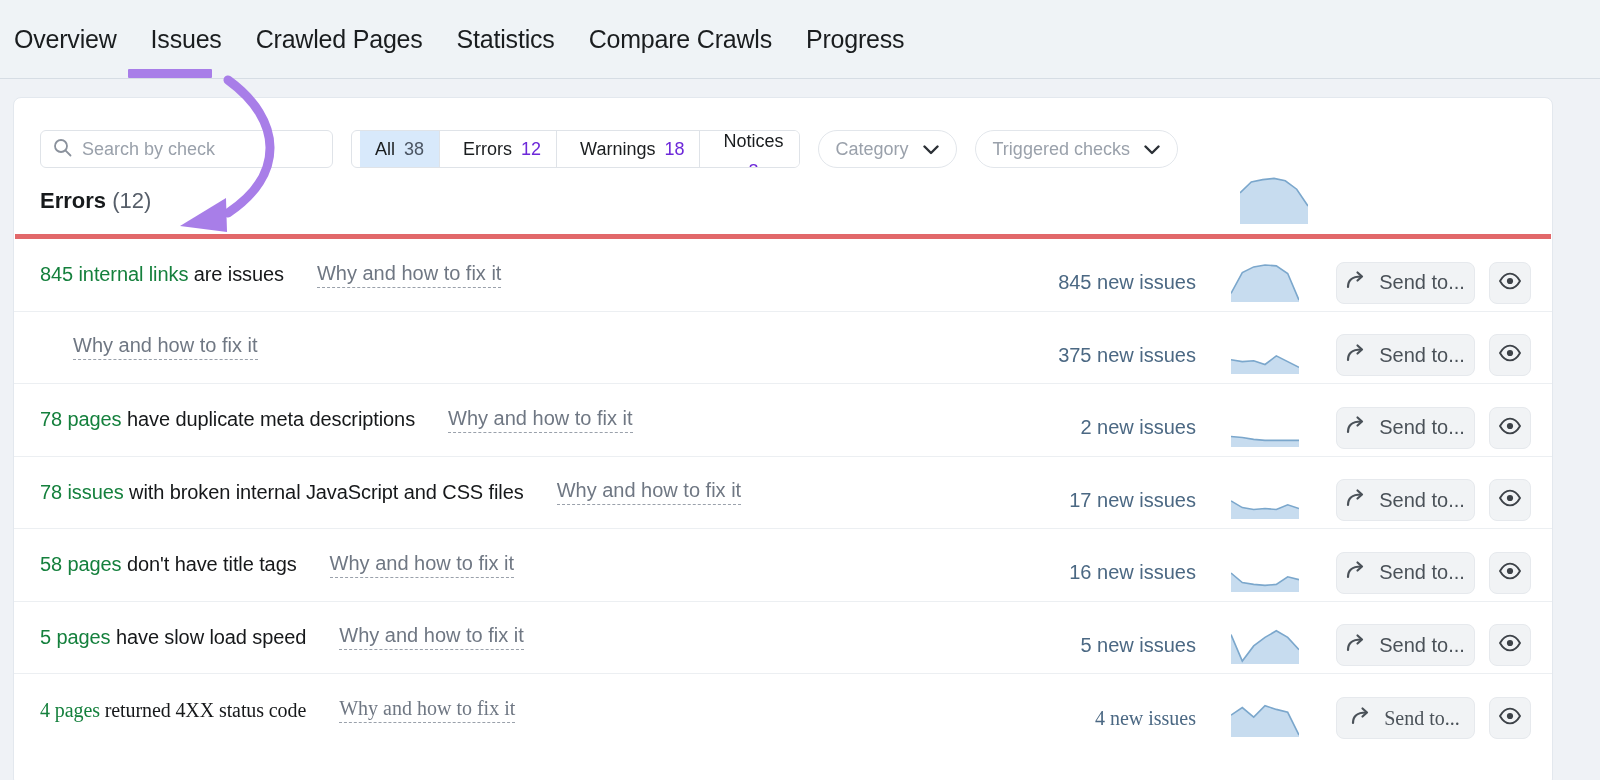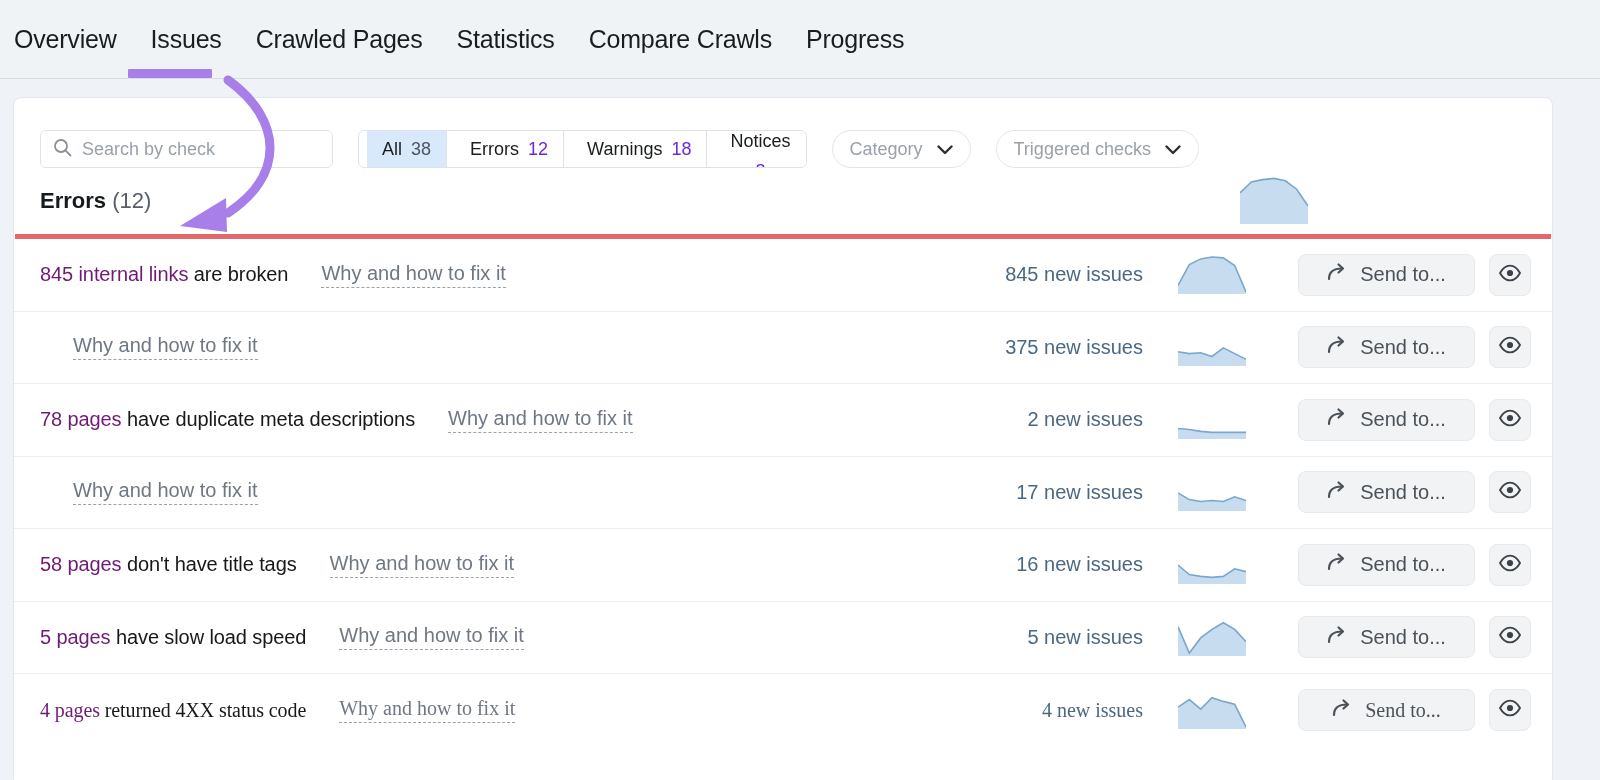--- a/index.html
+++ b/index.html
@@ -49,21 +49,21 @@
     border: 1px solid #e3e8ee;
     border-radius: 8px;
     overflow: hidden;
   }
 
   
   .filterbar {
     display: flex;
     align-items: center;
     padding: 32px 0 0 26px;
-    gap: 25px;
+    gap: 18px;
   }
   .search-box {
     width: 293px; height: 38px;
     border: 1px solid #dfe3e8;
     border-radius: 6px;
     display: flex;
     align-items: center;
     padding: 0 12px;
     gap: 10px;
     background: #fff;
@@ -160,56 +160,56 @@
   }
   .row:last-child { border-bottom: 0; font-family: Liberation Serif, serif; }
 
   .row-text {
     font-size: 20px;
     color: #16181a;
     white-space: nowrap;
     letter-spacing: -0.1px;
   }
   .row-text .lnk {
-    color: #701a75;
+    color: #15803d;
     cursor: pointer;
   }
   .row-why {
     margin-left: 33px;
     font-size: 20px;
     color: #6f7783;
     border-bottom: 1px dashed #9aa1ab;
     padding-bottom: 2px;
     cursor: pointer;
     white-space: nowrap;
   }
 
   .row-right {
     position: absolute;
-    right: 0; top: 0;
+    right: 0; top: 8px;
     height: 100%;
     display: flex;
     align-items: center;
   }
   .new-issues {
     font-size: 20px;
     color: #4a6versions;
     color: #4b6883;
     width: 200px;
     text-align: right;
     white-space: nowrap;
     cursor: pointer;
   }
   .row-spark {
     width: 68px; height: 38px;
     margin-left: 35px;
   }
   .send-btn {
-    margin-left: 52px;
-    width: 177px; height: 42px;
+    margin-left: 37px;
+    width: 139px; height: 42px;
     background: #f1f3f5;
     border: 1px solid #e6e9ed;
     border-radius: 8px;
     display: flex;
     align-items: center;
     justify-content: center;
     gap: 11px;
     font-size: 20px;
     color: #4a5158;
     cursor: pointer;
@@ -312,21 +312,21 @@
           <path d="M0.0 16.8 L11.3 6.0 L22.7 3.6 L34.0 2.4 L45.3 4.8 L56.7 13.2 L68.0 30.0" fill="none" stroke="#7ba7cc" stroke-width="1.6"></path>
         </svg></div>
   </div>
 
   <div class="red-rule"></div>
 
   <div>
 
     <div class="row">
       <div class="row-text">
-        <span class="lnk">845 internal links</span><span> are broken</span>
+        <span class="lnk">845 internal links</span><span> are issues</span>
       </div>
       <div class="row-why">Why and how to fix it</div>
       <div class="row-right">
         <div class="new-issues">845 new issues</div>
         <div class="row-spark"><svg width="68" height="38" viewBox="0 0 68 38">
               <path d="M0.0 29.4 L11.3 8.6 L22.7 2.9 L34.0 1.0 L45.3 1.9 L56.7 9.5 L68.0 36.1 L 68 38 L 0 38 Z" fill="#c7dcef"></path>
               <path d="M0.0 29.4 L11.3 8.6 L22.7 2.9 L34.0 1.0 L45.3 1.9 L56.7 9.5 L68.0 36.1" fill="none" stroke="#7ba7cc" stroke-width="1.6"></path>
             </svg></div>
         <div class="send-btn">
           <span>
@@ -401,20 +401,23 @@
             <svg width="24" height="18" viewBox="0 0 24 18" fill="none">
               <path d="M2 9 C5 3.6 8.8 1.6 12 1.6 C15.2 1.6 19 3.6 22 9 C19 14.4 15.2 16.4 12 16.4 C8.8 16.4 5 14.4 2 9 Z" stroke="#3d4248" stroke-width="1.9" stroke-linejoin="round"></path>
               <circle cx="12" cy="9" r="3.1" fill="#3d4248"></circle>
             </svg>
           </span>
         </div>
       </div>
     </div>
 
     <div class="row">
+      <div class="row-text">
+        <span class="lnk">78 issues</span><span> with broken internal JavaScript and CSS files</span>
+      </div>
       <div class="row-why">Why and how to fix it</div>
       <div class="row-right">
         <div class="new-issues">17 new issues</div>
         <div class="row-spark"><svg width="68" height="38" viewBox="0 0 68 38">
               <path d="M0.0 19.9 L11.3 26.6 L22.7 28.5 L34.0 27.5 L45.3 28.5 L56.7 23.8 L68.0 27.5 L 68 38 L 0 38 Z" fill="#c7dcef"></path>
               <path d="M0.0 19.9 L11.3 26.6 L22.7 28.5 L34.0 27.5 L45.3 28.5 L56.7 23.8 L68.0 27.5" fill="none" stroke="#7ba7cc" stroke-width="1.6"></path>
             </svg></div>
         <div class="send-btn">
           <span>
             <svg width="22" height="20" viewBox="0 0 22 20" fill="none">

